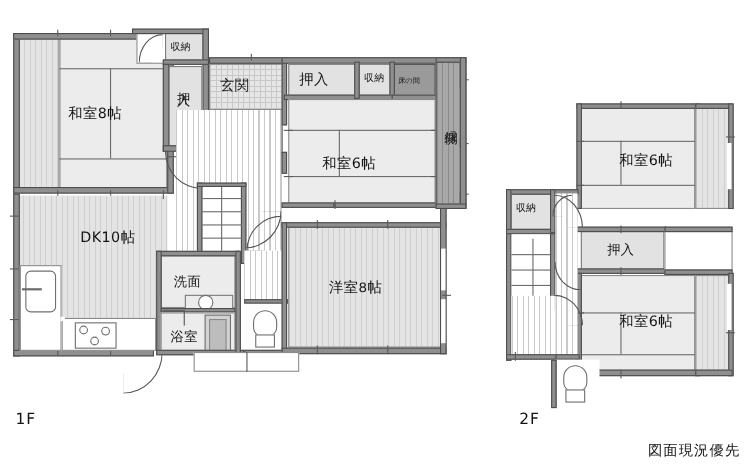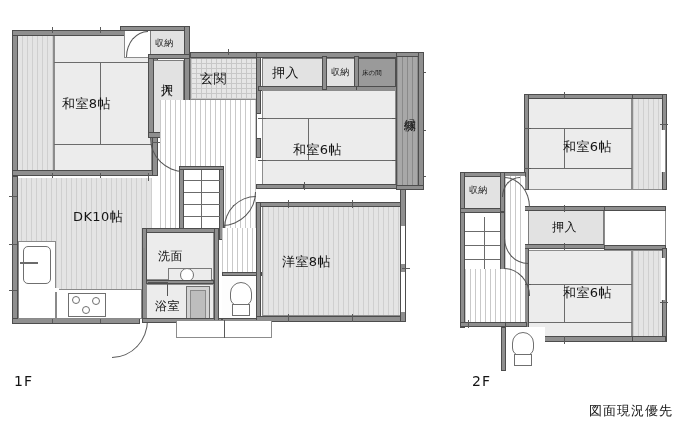--- a/index.html
+++ b/index.html
@@ -251,21 +251,21 @@
 
     <div class="stripe-v-dark" style="left:396px; top:56px; width:28px; height:132px;"></div>
     <div class="lbl lbl-mid vert" style="left:404px; top:110px; color:#1a1a1a;">縁側</div>
     <div class="tick" style="left:420px; top:72px; width:6px; height:1px;"></div>
     <div class="tick" style="left:420px; top:130px; width:6px; height:1px;"></div>
     <div class="tick" style="left:420px; top:176px; width:6px; height:1px;"></div>
     <div style="position:absolute; left:418px; top:80px; width:3px; height:46px; background:#ffffff;"></div>
     <div style="position:absolute; left:418px; top:134px; width:3px; height:40px; background:#ffffff;"></div>
 
     <div class="stripe-v" style="left:262px; top:206px; width:140px; height:110px;"></div>
-    <div class="lbl lbl-room" style="left:282px; top:255px;">洋室8帖</div>
+    <div class="lbl lbl-room" style="left:299px; top:255px;font-family:Liberation Mono, monospace;">洋室8帖</div>
     <div class="wall" style="left:256px; top:202px; width:150px; height:5px;"></div>
     <div class="wall" style="left:256px; top:202px; width:5px; height:120px;"></div>
     <div class="wall" style="left:256px; top:316px; width:150px; height:6px;"></div>
     <div class="wall" style="left:400px; top:188px; width:6px; height:134px;"></div>
     <div class="tick" style="left:288px; top:200px; width:1px; height:8px;"></div>
     <div class="tick" style="left:352px; top:200px; width:1px; height:8px;"></div>
     <div class="tick" style="left:288px; top:314px; width:1px; height:8px;"></div>
     <div class="tick" style="left:352px; top:314px; width:1px; height:8px;"></div>
     <div class="tick" style="left:402px; top:268px; width:8px; height:1px;"></div>
     <div style="position:absolute; left:401px; top:226px; width:4px; height:38px; background:#ffffff;"></div>

